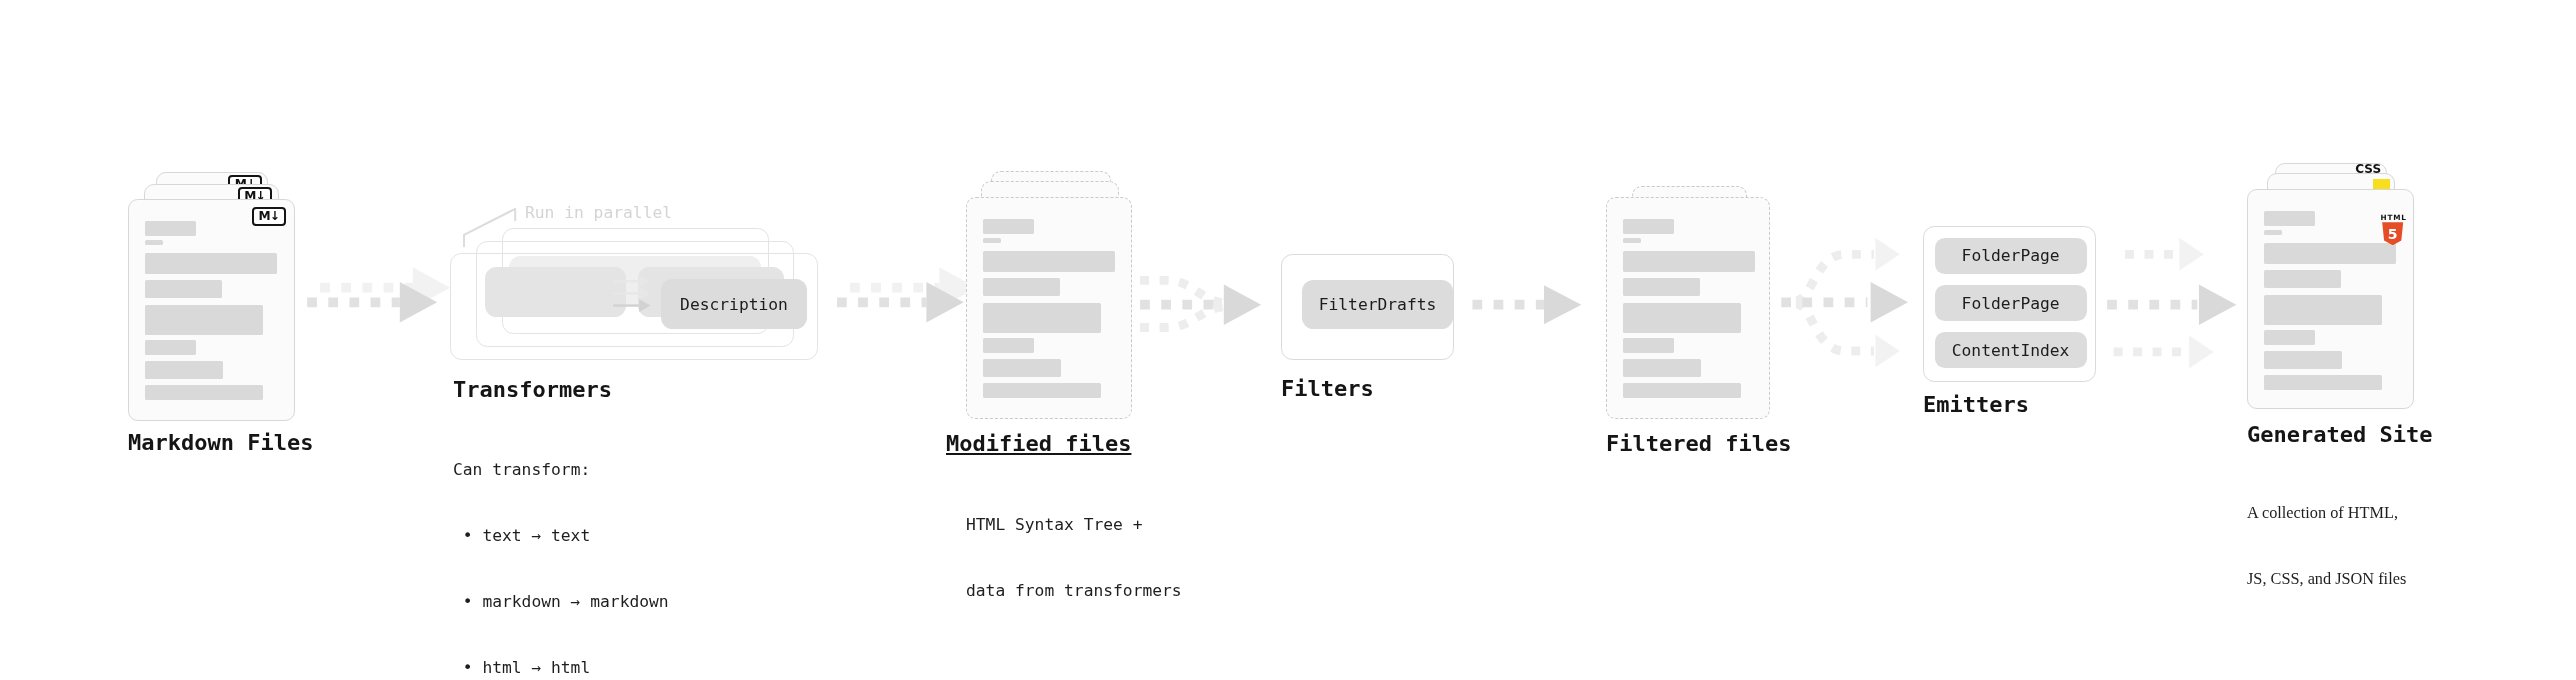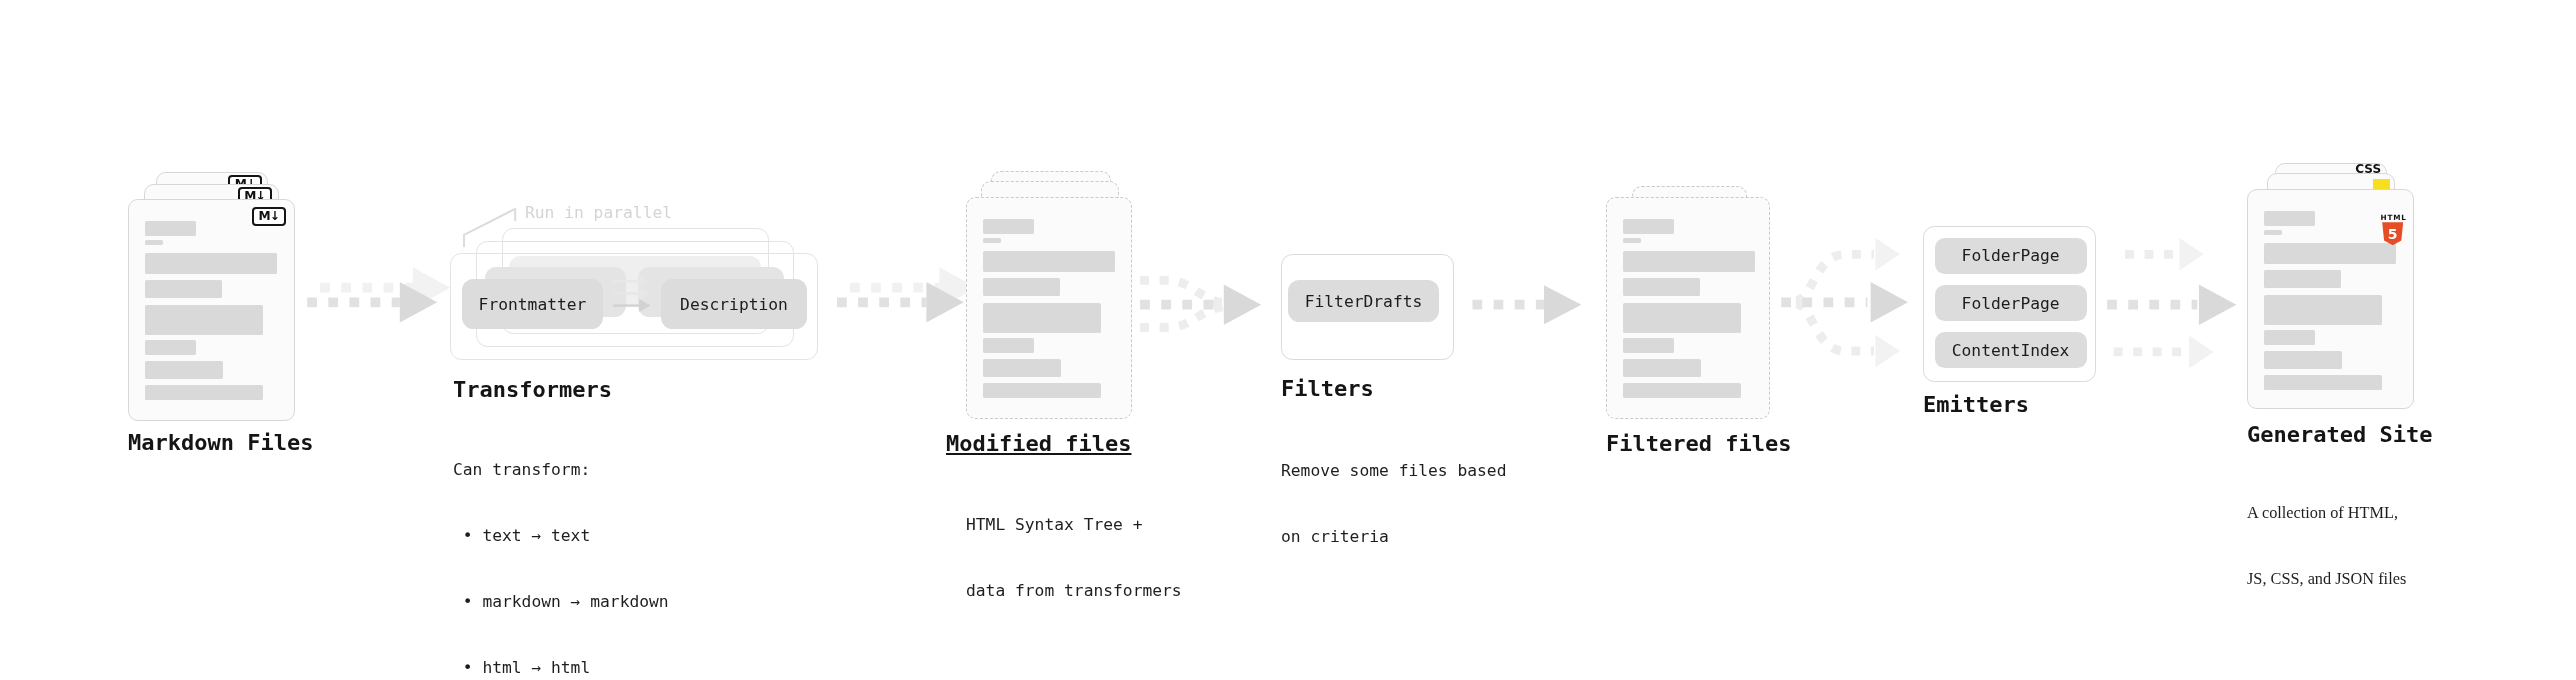--- a/index.html
+++ b/index.html
@@ -149,21 +149,20 @@
   <div class="annotation" style="left:525px;top:203px;">Run in parallel</div>
   <div class="outline" style="left:502px;top:228px;width:267px;height:106px;"></div>
   <div class="outline" style="left:476px;top:241px;width:318px;height:106px;"></div>
   <div class="outline" style="left:450px;top:253px;width:368px;height:107px;"></div>
 
   <div class="ghost g2" style="left:509px;top:256px;width:141px;height:50px;"></div>
   <div class="ghost g2" style="left:615px;top:256px;width:146px;height:50px;"></div>
   <div class="ghost g1" style="left:485px;top:267px;width:141px;height:50px;"></div>
   <div class="ghost g1" style="left:638px;top:267px;width:146px;height:50px;"></div>
 
-  <div class="pill" style="left:462px;top:279px;width:141px;height:50px;">Frontmatter</div>
   <div class="pill" style="left:661px;top:279px;width:146px;height:50px;">Description</div>
 
   <svg class="inner-arrows" style="left:605px;top:244px;" width="65" height="81" viewBox="0 0 80 100">
     <line class="tiny-l" x1="10" y1="46" x2="42" y2="46"></line>
       <polygon class="tiny-head-l" points="42,38 42,54 56,46"></polygon>
     <line class="tiny-l" x1="10" y1="61" x2="42" y2="61"></line>
       <polygon class="tiny-head-l" points="42,53 42,69 56,61"></polygon>
     <line class="tiny-d" x1="10" y1="76" x2="42" y2="76"></line>
       <polygon class="tiny-head-d" points="42,68 42,84 56,76"></polygon>
   </svg>
@@ -190,27 +189,23 @@
         <div class="bar" style="width: 118px; height: 14.6px; margin-top: 5.7px;"></div>
       </div>
   </div>
   <div class="title" style="left:946px;top:431px;text-decoration:underline;">Modified files</div>
   <div class="subtitle" style="left:966px;top:470px;">
     <span>HTML Syntax Tree +</span>
     <span>data from transformers</span>
   </div>
 
   <div class="outline" style="left:1281px;top:254px;width:173px;height:106px;border-color:#dadada;">
-    <div class="pill" style="left:6px;top:25px;width:151px;height:42px;">FilterDrafts</div>
+    <div class="pill" style="left:20px;top:25px;width:151px;height:49px;">FilterDrafts</div>
   </div>
   <div class="title" style="left:1281px;top:376px;">Filters</div>
-  <div class="subtitle" style="left:1281px;top:416px;">
-    <span>Remove some files based</span>
-    <span>on criteria</span>
-  </div>
 
   <div class="card dashed" style="left:1632px;top:186px;width:115px;height:73px;"></div>
   <div class="card dashed" style="left:1606px;top:197px;width:164px;height:222px;">
     <div class="bars">
         <div class="bar" style="width: 51px; height: 14.6px; margin-top: 0px;"></div>
         <div class="bar" style="width: 18px; height: 4.9px; margin-top: 4.9px;"></div>
         <div class="bar" style="width: 132px; height: 20.3px; margin-top: 8.1px;"></div>
         <div class="bar" style="width: 77px; height: 18px; margin-top: 6.5px;"></div>
         <div class="bar" style="width: 118px; height: 30px; margin-top: 6.5px;"></div>
         <div class="bar" style="width: 51px; height: 14.6px; margin-top: 5.7px;"></div>

